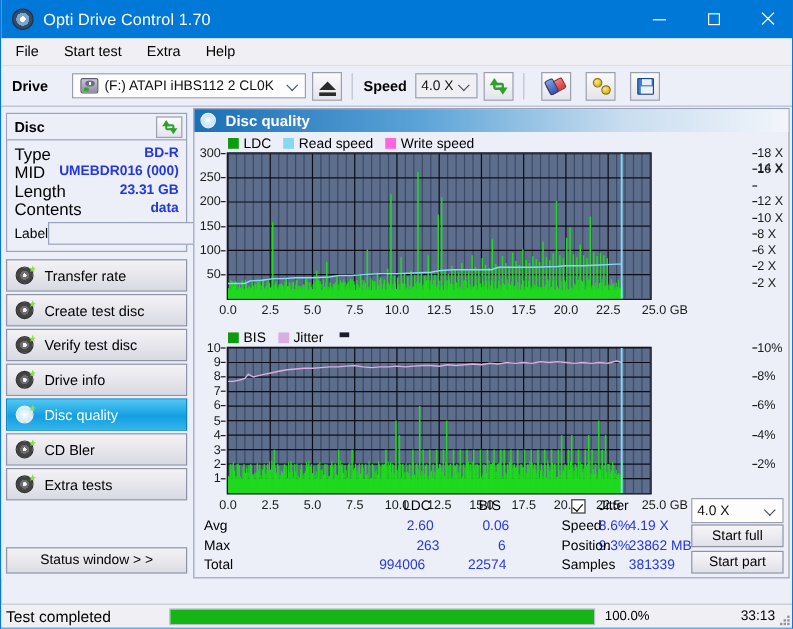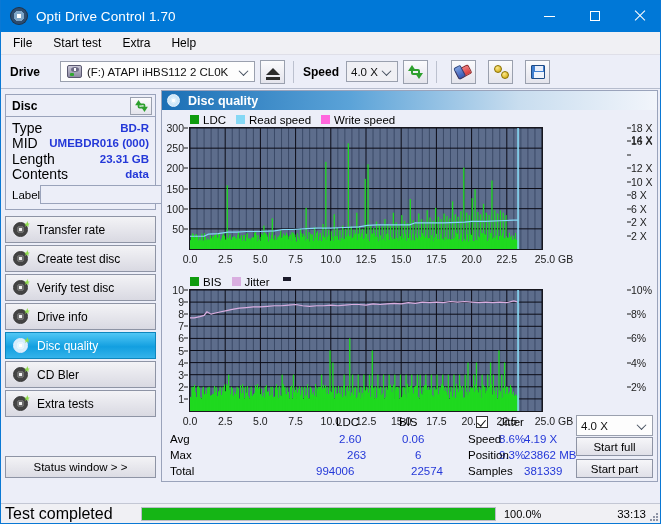--- a/index.html
+++ b/index.html
@@ -262,21 +262,21 @@
     background: linear-gradient(#f6f6f9,#e0e0e8); border: 1px solid #8e94a5;
     font-size: 11.5px; color: #000; display: flex; align-items: center; justify-content: center;
   }
 
   
   #statusbar {
     position: absolute; left: 0; bottom: 0; width: 659px; height: 20px;
     background: #f0f0f4; border-top: 1px solid #c3c7d4;
     display: flex; align-items: center;
   }
-  #statusbar .st-text { font-size: 16px; color: #000; margin-left: 4px; width: 136px; }
+  #statusbar .st-text { font-size: 13px; color: #000; margin-left: 4px; width: 136px; }
   #pbar-outer {
     position: relative; width: 355px; height: 14px; background: #ffffff; border: 1px solid #b9bdc9;
   }
   #pbar-fill { height: 100%; background: #15b515; }
   #statusbar .st-pct { font-size: 11px; color: #000; margin-left: 8px; width: 62px; }
   #statusbar .st-time { font-size: 11.5px; color: #000; margin-left: auto; margin-right: 14px; }
   .grip { position: absolute; right: 2px; bottom: 2px; width: 10px; height: 10px; }
   .grip i { position: absolute; width: 2px; height: 2px; background: #8e94a5; }
 </style>
 </head>
@@ -1605,21 +1605,21 @@
       <div class="cell num" style="left: 240px; top: 20px; color: rgb(36, 56, 216);">0.06</div>
       <div class="cell num" style="left: 337px; top: 20px; color: rgb(36, 56, 216);">8.6%</div>
 
       <div class="cell" style="left:8px;  top:36px;">Max</div>
       <div class="cell num" style="left: 185px; top: 36px; color: rgb(36, 56, 216);">263</div>
       <div class="cell num" style="left: 253px; top: 36px; color: rgb(36, 56, 216);">6</div>
       <div class="cell num" style="left: 337px; top: 36px; color: rgb(36, 56, 216);">9.3%</div>
 
       <div class="cell" style="left:8px;  top:52px;">Total</div>
       <div class="cell num" style="left: 154px; top: 52px; color: rgb(36, 56, 216);">994006</div>
-      <div class="cell num" style="left: 228px; top: 52px; color: rgb(36, 56, 216); margin-left: 21px;">22574</div>
+      <div class="cell num" style="left: 228px; top: 52px; color: rgb(36, 56, 216);">22574</div>
 
       <div class="cell" style="left:306px; top:20px;">Speed</div>
       <div class="cell num" style="left: 362px; top: 20px; color: rgb(36, 56, 216);">4.19 X</div>
       <div class="cell" style="left:306px; top:36px;">Position</div>
       <div class="cell num" style="left: 362px; top: 36px; color: rgb(36, 56, 216);">23862 MB</div>
       <div class="cell" style="left:306px; top:52px;">Samples</div>
       <div class="cell num" style="left: 362px; top: 52px; color: rgb(36, 56, 216);">381339</div>
 
       <div class="combo" style="position:absolute; left:414px; top:2px; width:77px;">
         <span>4.0 X</span>

